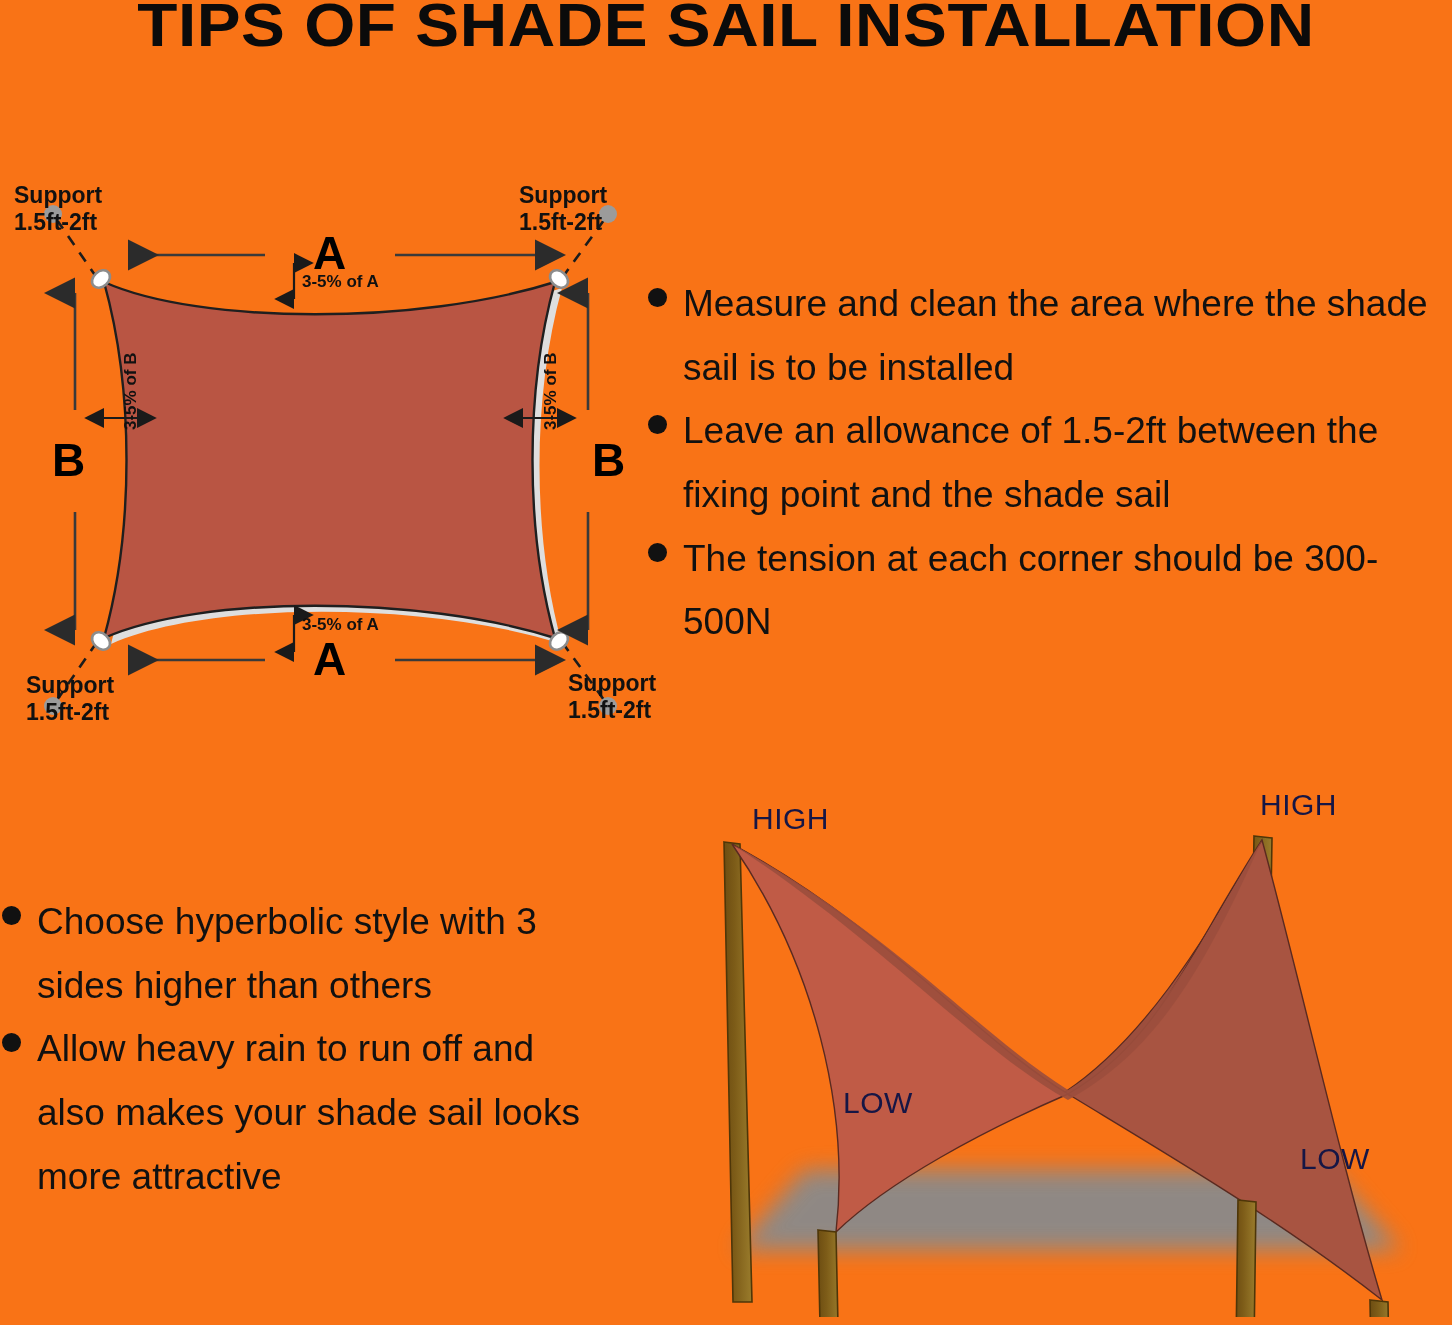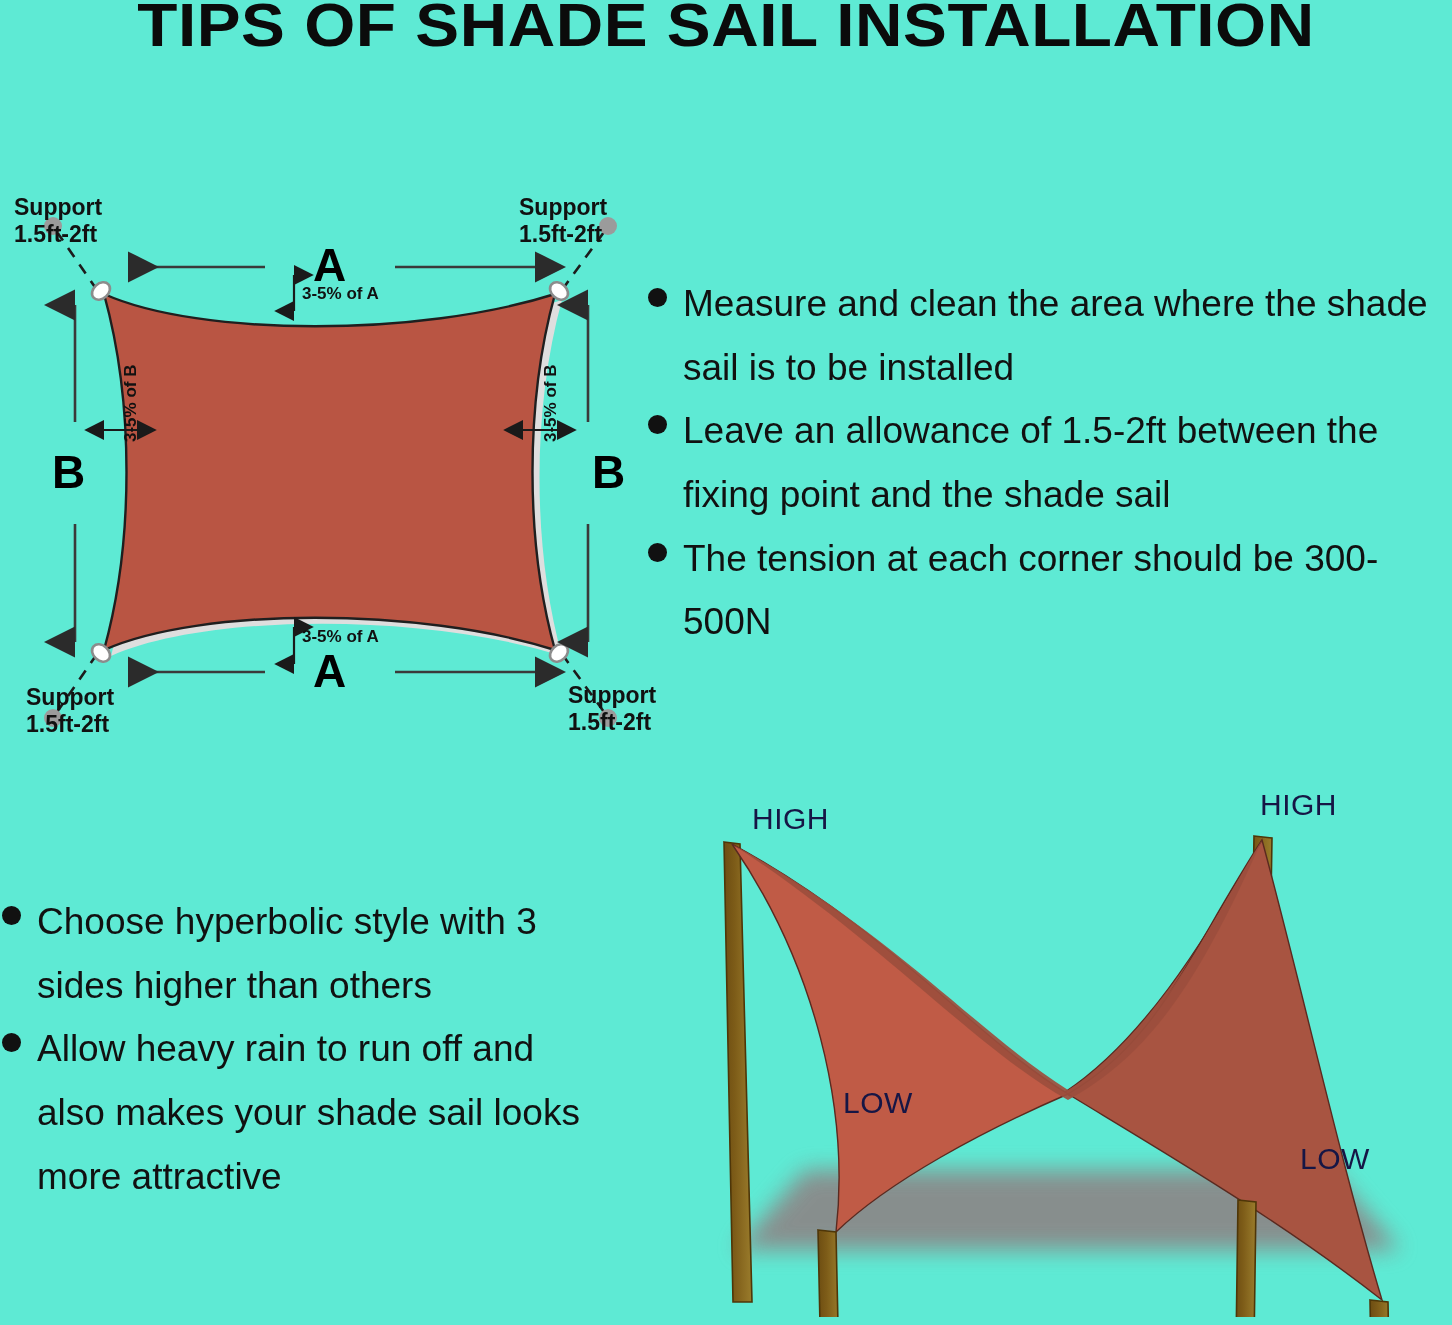--- a/index.html
+++ b/index.html
@@ -1,21 +1,21 @@
 <!DOCTYPE html>
 <html><head>
 <meta charset="utf-8">
 <style>
   html,body{margin:0;padding:0;background:#ffffff;}
   body{
     width:1452px;height:1325px;position:relative;overflow:hidden;
     font-family:"Liberation Sans","DejaVu Sans",sans-serif;
     color:#000;
   }
-  .page{position:absolute;inset:0;background:#5eead4;text-decoration:underline;}
+  .page{position:absolute;inset:0;background:#f97316;text-decoration:underline;}
 
   
   .title{
     position:absolute;left:0;top:-6px;width:1452px;
     text-align:center;
     font-family:"Liberation Sans","DejaVu Sans",sans-serif;
     font-weight:bold;
     font-size:62px;
     letter-spacing:0.5px;
     transform:scaleX(1.06);
@@ -73,21 +73,21 @@
     color:#161645;white-space:nowrap;
   }
 </style>
 </head>
 <body>
 
 <div class="page">
 
   <div class="title">TIPS OF SHADE SAIL INSTALLATION</div>
 
-  <div id="rect-diagram" style="top:172px;">
+  <div id="rect-diagram" style="top:160px;">
 
     <svg width="660" height="580" viewBox="0 0 660 580">
       <defs>
         <marker id="arrL" markerWidth="14" markerHeight="12" refX="12" refY="6" orient="auto">
           <path d="M12,0 L12,12 L0,6 Z" fill="#2b2b2b"></path>
         </marker>
         <marker id="arrR" markerWidth="14" markerHeight="12" refX="2" refY="6" orient="auto">
           <path d="M2,0 L2,12 L14,6 Z" fill="#2b2b2b"></path>
         </marker>
         <marker id="arrU" markerWidth="12" markerHeight="14" refX="6" refY="12" orient="auto">

